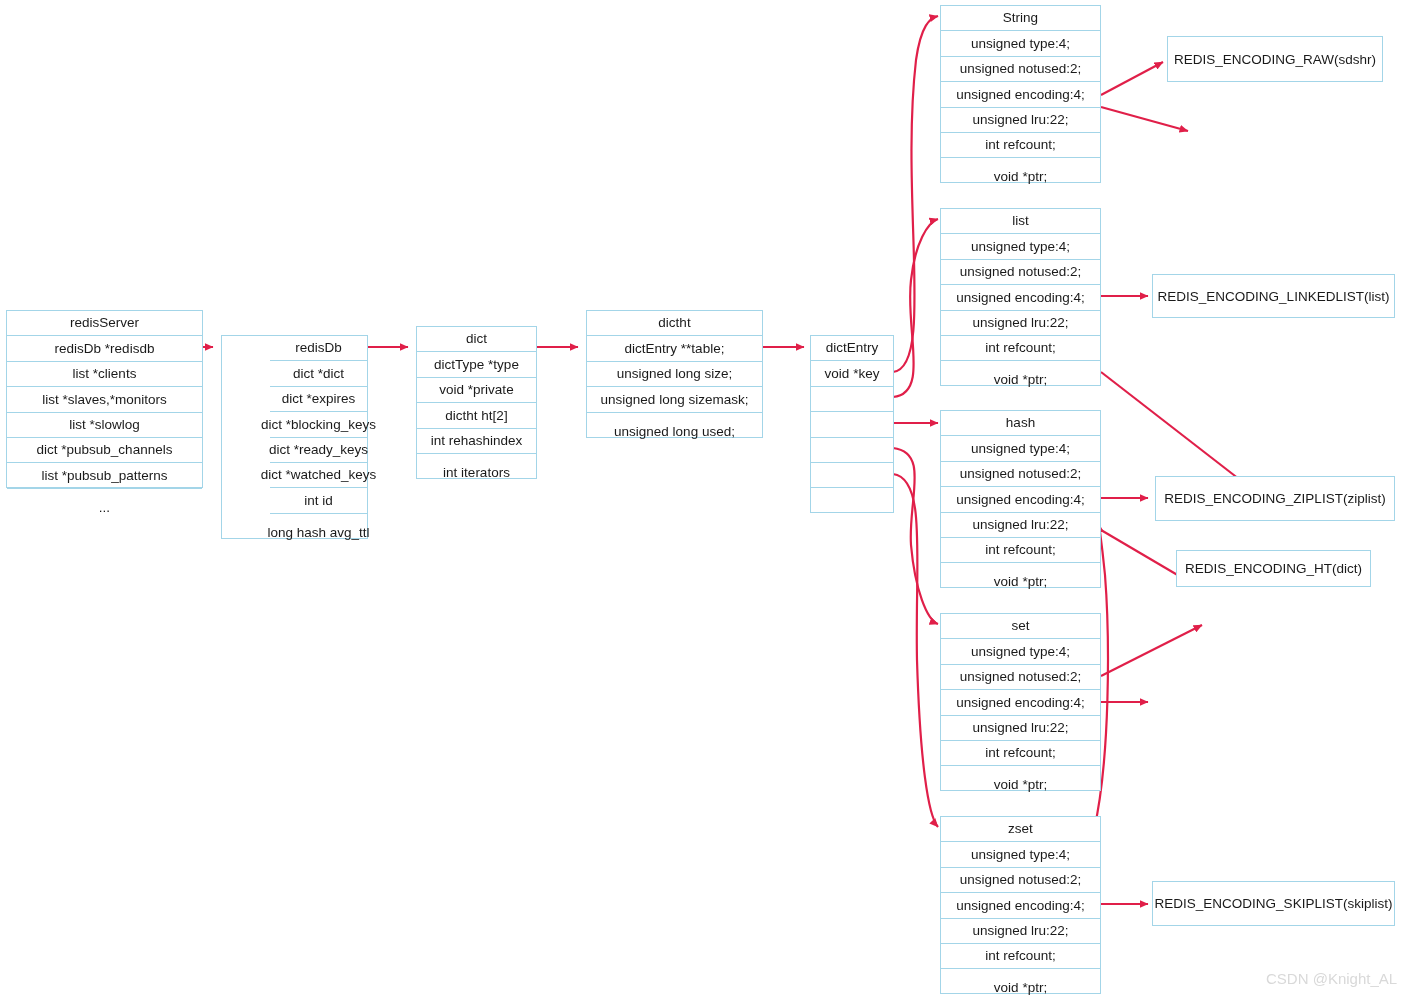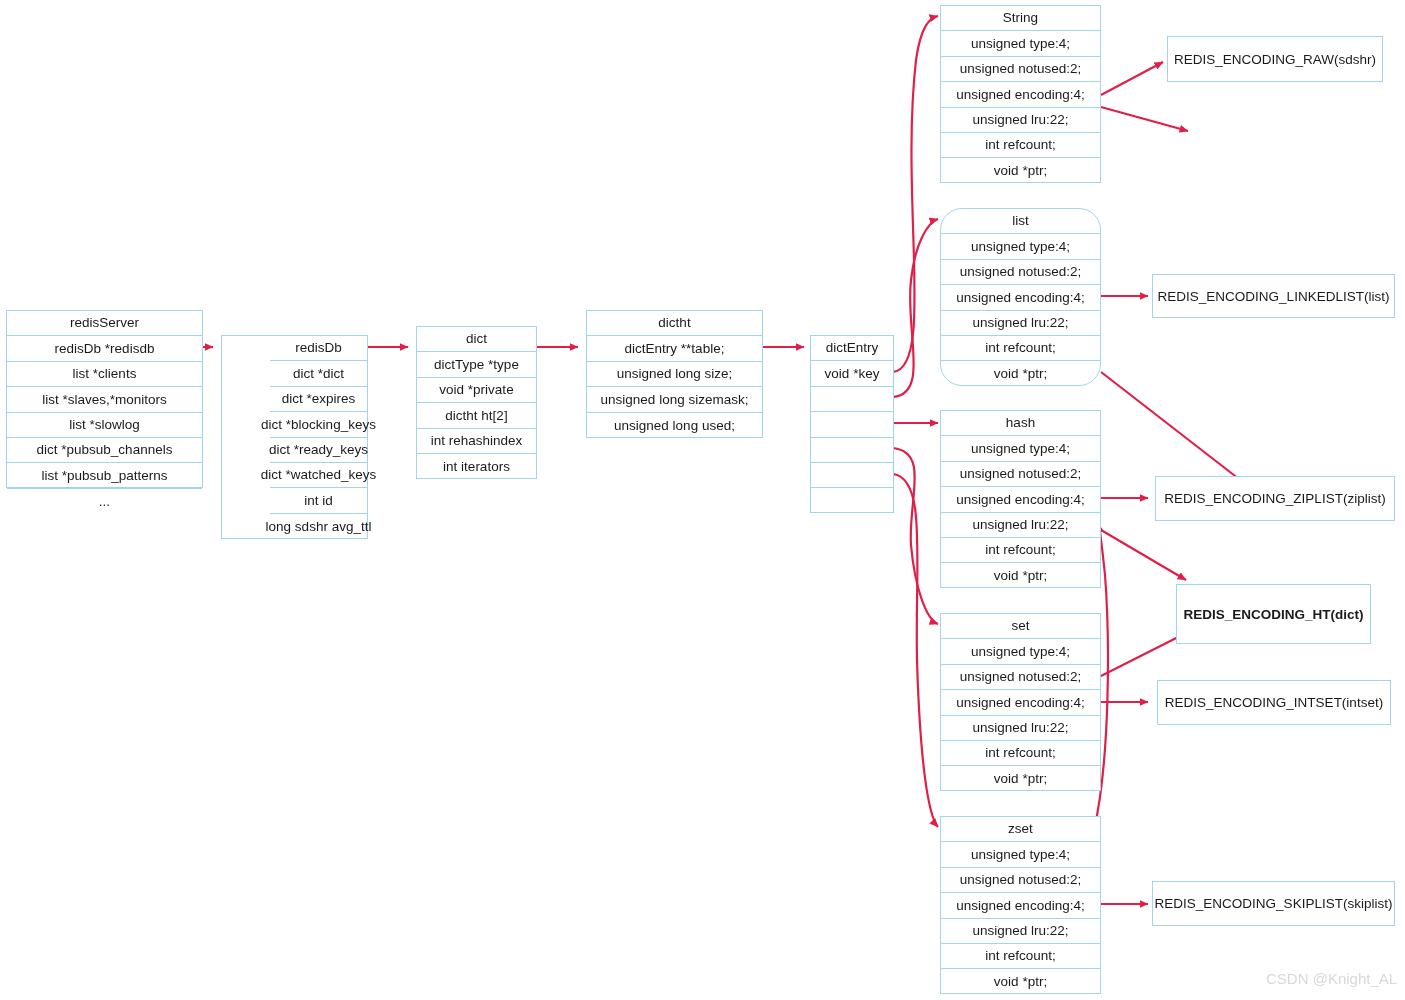--- a/index.html
+++ b/index.html
@@ -25,21 +25,21 @@
     box-sizing:border-box;
     display:flex;
     align-items:center;
     justify-content:center;
     font-size:13.5px;
     color:#1a1a1a;
     white-space:nowrap;
     line-height:1;
     height:25.4px;
   }
-  .struct .row:last-child{border-bottom:none;}
+  .struct .row:last-child{border-bottom:none;margin-top:6px;}
   .struct .row.head{font-size:13.5px;}
   .struct .row.empty{}
 
   .encbox{
     position:absolute;
     border:1.5px solid #a3d5e8;
     box-sizing:border-box;
     background:#ffffff;
     display:flex;
     align-items:center;
@@ -123,21 +123,21 @@
   </div>
 
   <div class="struct" style="left:221px;top:335px;width:147px;height:204px;padding-left:48px;">
     <div class="row head">redisDb</div>
     <div class="row">dict *dict</div>
     <div class="row">dict *expires</div>
     <div class="row">dict *blocking_keys</div>
     <div class="row">dict *ready_keys</div>
     <div class="row">dict *watched_keys</div>
     <div class="row">int id</div>
-    <div class="row">long sdshr avg_ttl</div>
+    <div class="row">long hash avg_ttl</div>
   </div>
 
   <div class="struct" style="left:416px;top:326px;width:121px;height:153px;">
     <div class="row head">dict</div>
     <div class="row">dictType *type</div>
     <div class="row">void *private</div>
     <div class="row">dictht ht[2]</div>
     <div class="row">int rehashindex</div>
     <div class="row">int iterators</div>
   </div>
@@ -163,21 +163,21 @@
   <div class="struct" style="left:940px;top:5px;width:161px;height:178px;">
     <div class="row head">String</div>
     <div class="row">unsigned type:4;</div>
     <div class="row">unsigned notused:2;</div>
     <div class="row">unsigned encoding:4;</div>
     <div class="row">unsigned lru:22;</div>
     <div class="row">int refcount;</div>
     <div class="row">void *ptr;</div>
   </div>
 
-  <div class="struct" style="left:940px;top:208px;width:161px;height:178px;border-radius:22px;">
+  <div class="struct" style="left:940px;top:208px;width:161px;height:178px;">
     <div class="row head">list</div>
     <div class="row">unsigned type:4;</div>
     <div class="row">unsigned notused:2;</div>
     <div class="row">unsigned encoding:4;</div>
     <div class="row">unsigned lru:22;</div>
     <div class="row">int refcount;</div>
     <div class="row">void *ptr;</div>
   </div>
 
   <div class="struct" style="left:940px;top:410px;width:161px;height:178px;">
@@ -210,21 +210,20 @@
     <div class="row">void *ptr;</div>
   </div>
 
   <div class="encbox" style="left:1167px;top:36px;width:216px;height:46px;">REDIS_ENCODING_RAW(sdshr)</div>
 
 
   <div class="encbox" style="left:1152px;top:274px;width:243px;height:44px;">REDIS_ENCODING_LINKEDLIST(list)</div>
 
   <div class="encbox" style="left:1155px;top:476px;width:240px;height:45px;">REDIS_ENCODING_ZIPLIST(ziplist)</div>
 
-  <div class="encbox" style="left:1176px;top:584px;width:195px;height:60px;font-weight:bold;">REDIS_ENCODING_HT(dict)</div>
-
-  <div class="encbox" style="left:1157px;top:680px;width:234px;height:45px;">REDIS_ENCODING_INTSET(intset)</div>
+  <div class="encbox" style="left:1176px;top:550px;width:195px;height:37px;">REDIS_ENCODING_HT(dict)</div>
+
 
   <div class="encbox" style="left:1152px;top:881px;width:243px;height:45px;">REDIS_ENCODING_SKIPLIST(skiplist)</div>
 
   <div class="watermark" style="left:1266px;top:970px;">CSDN @Knight_AL</div>
 
 </div>
 
 </body></html>

